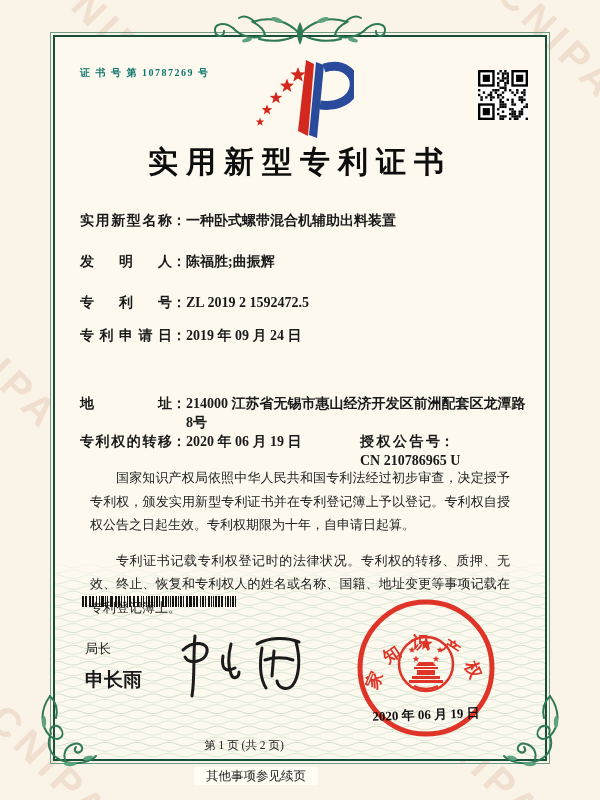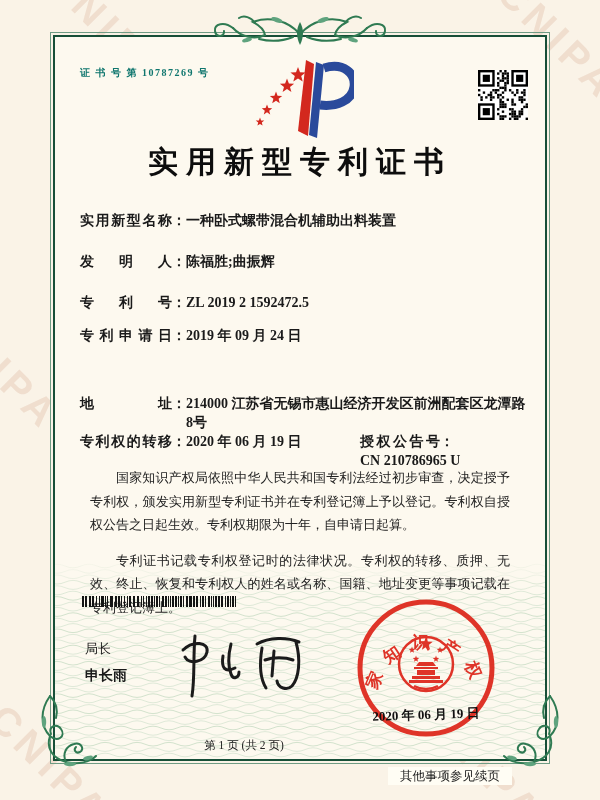--- a/index.html
+++ b/index.html
@@ -36,28 +36,28 @@
         vertical-align:top;}
   .colon{vertical-align:top;}
   .val{display:inline-block;vertical-align:top;}
   .val-wrap{width:345px;}
   .grant-no{position:absolute;left:240px;top:0;margin-left:40px;}
   .body-text{position:absolute;left:78px;top:454px;width:444px;font-size:13px;
              line-height:23.5px;text-align:justify;color:#222;}
   .body-text p{margin:12px;text-indent:2em;}
   .barcode{position:absolute;left:82px;top:596px;width:158px;height:11px;}
   .signer-title{position:absolute;left:85px;top:640px;font-size:13px;font-weight:400;}
-  .signer-name{position:absolute;left:85px;top:667px;font-size:14px;font-weight:600;}
+  .signer-name{position:absolute;left:85px;top:667px;font-size:19px;font-weight:600;}
   .signature{position:absolute;left:165px;top:626px;width:160px;height:84px;}
   .seal{position:absolute;left:355px;top:597px;width:142px;height:142px;}
   .seal-date{position:absolute;left:356px;top:706px;width:140px;text-align:center;
              font-size:13px;font-weight:600;transform:rotate(-2deg);color:#111;}
   .page-indicator{position:absolute;left:0;width:488px;top:738px;text-align:center;
                   font-size:11.5px;color:#222;}
-  .cont-note{position:absolute;left:0;width:512px;top:768px;text-align:right;font-size:12.5px;}
+  .cont-note{position:absolute;left:0;width:512px;top:768px;text-align:center;font-size:12.5px;}
   .cont-note span{background:#fffdf4;padding:2px 12px;}
 </style>
 </head>
 <body>
 
 <div class="page">
 
   <div class="wm" style="left:70px;top:-42px">CNIPA</div>
   <div class="wm" style="left:520px;top:-30px">CNIPA</div>
   <div class="wm" style="left:333px;top:196px">CNIPA</div>

